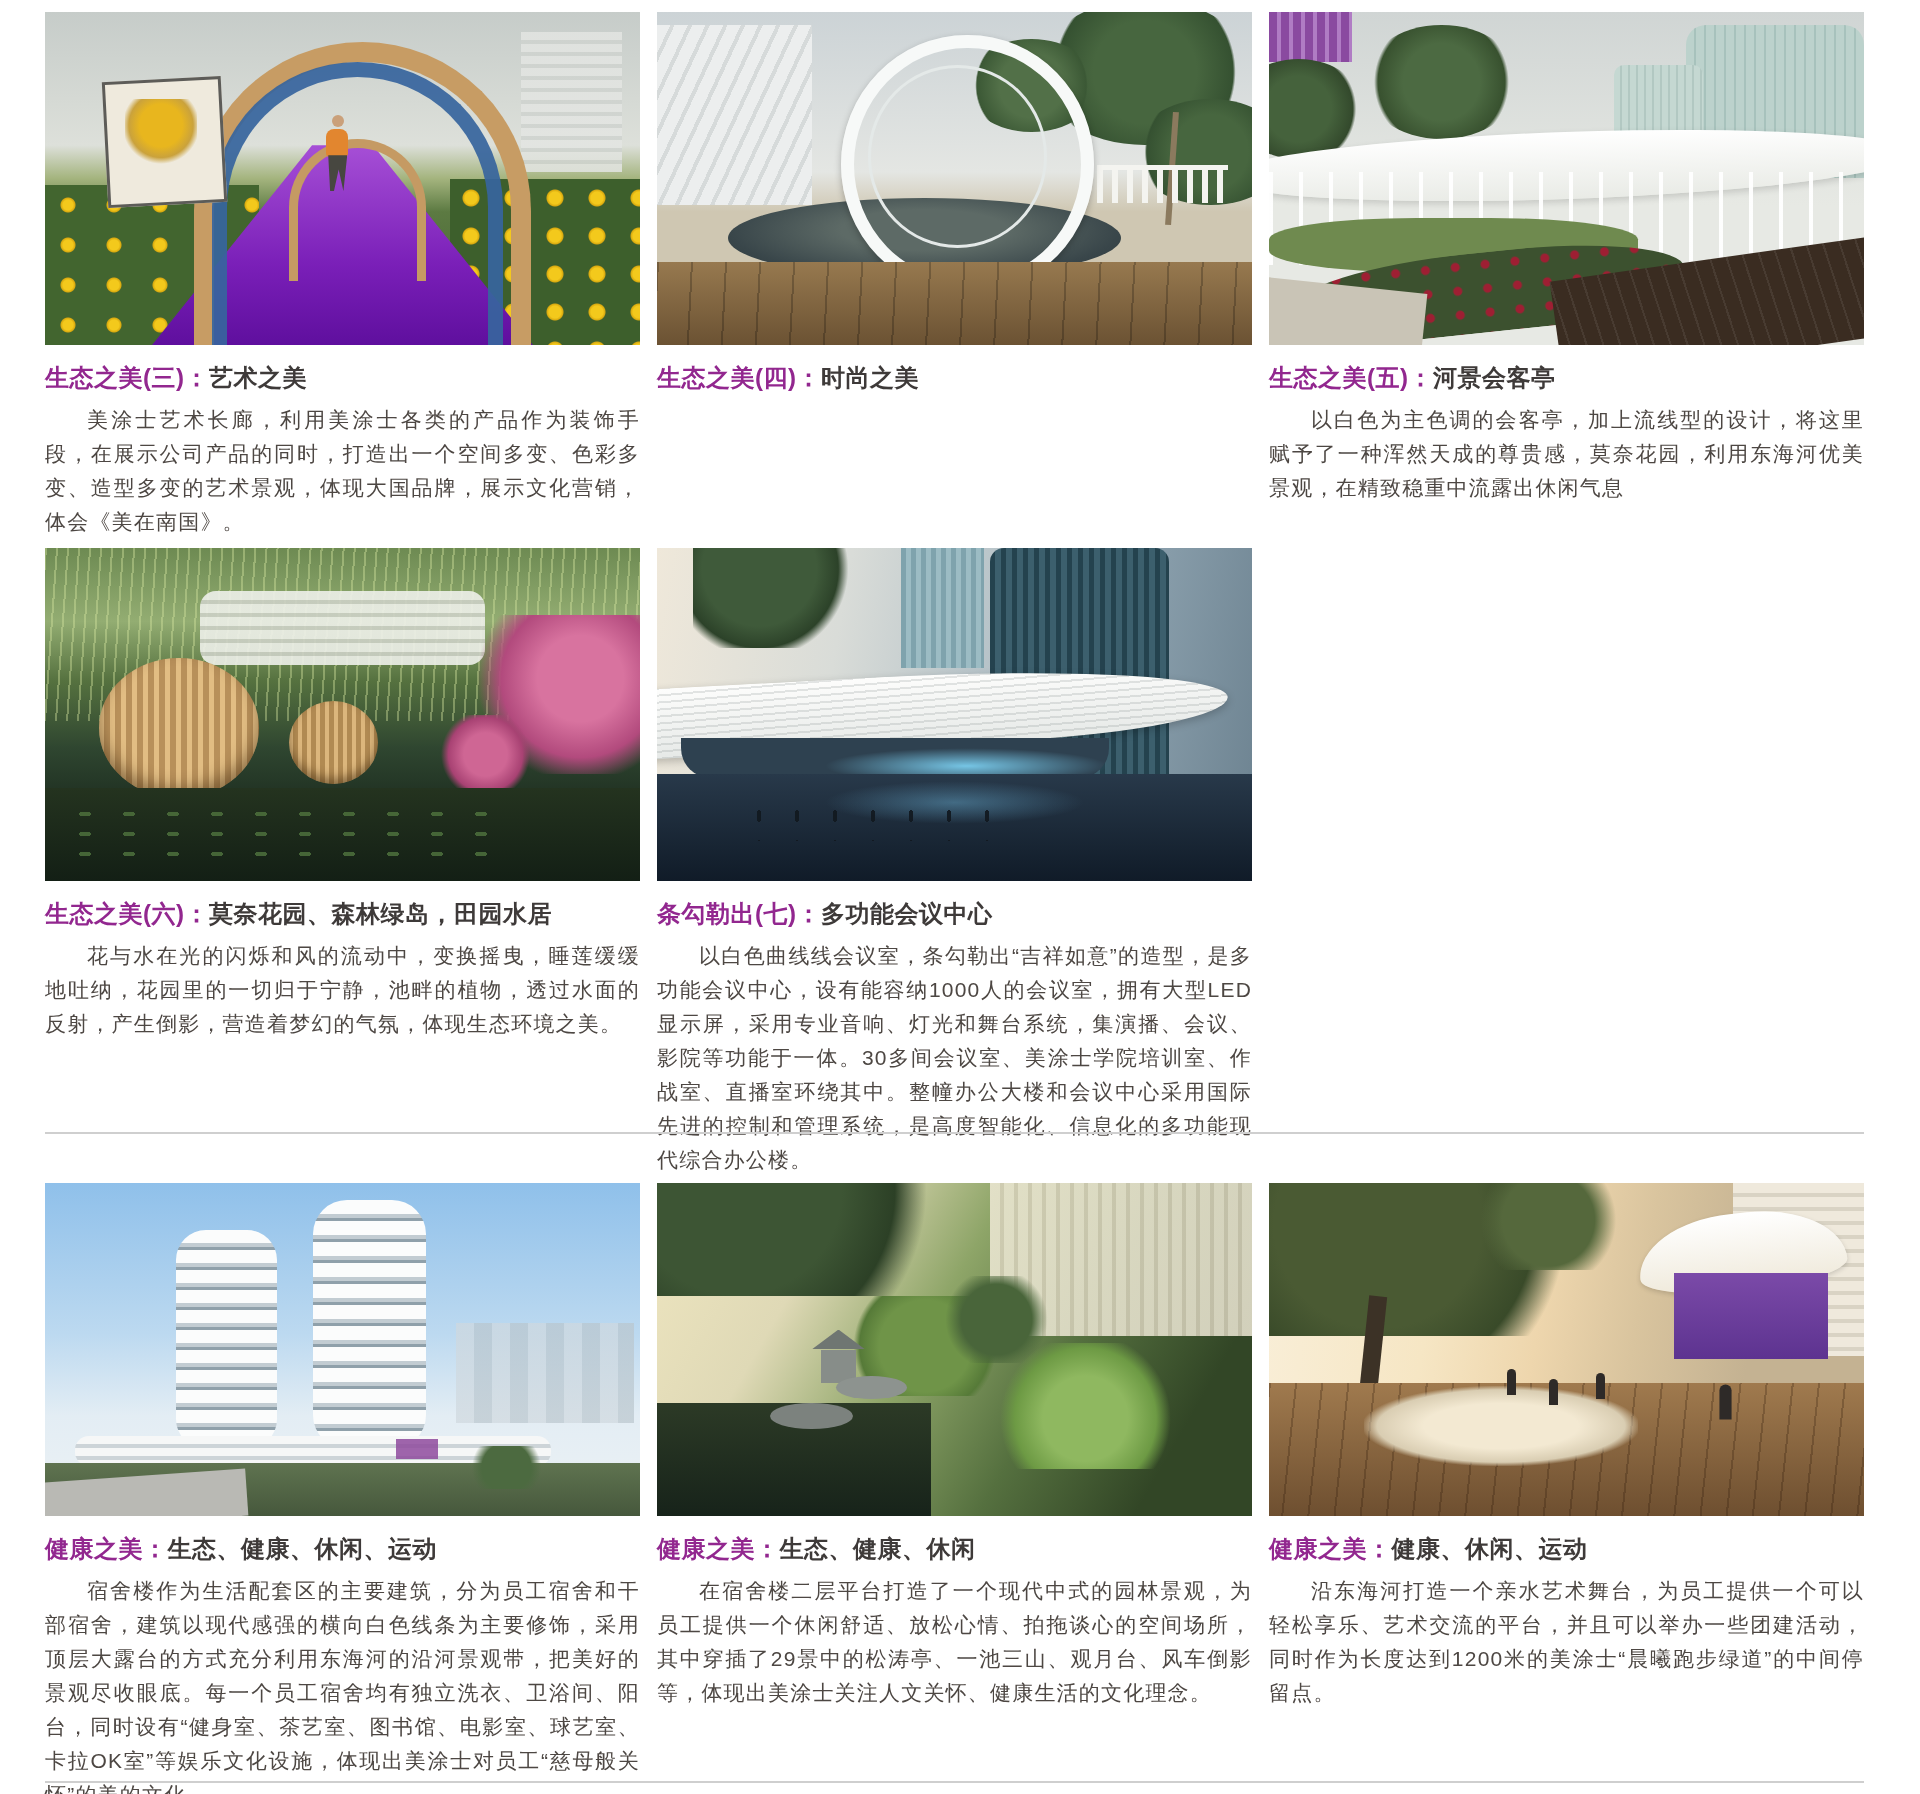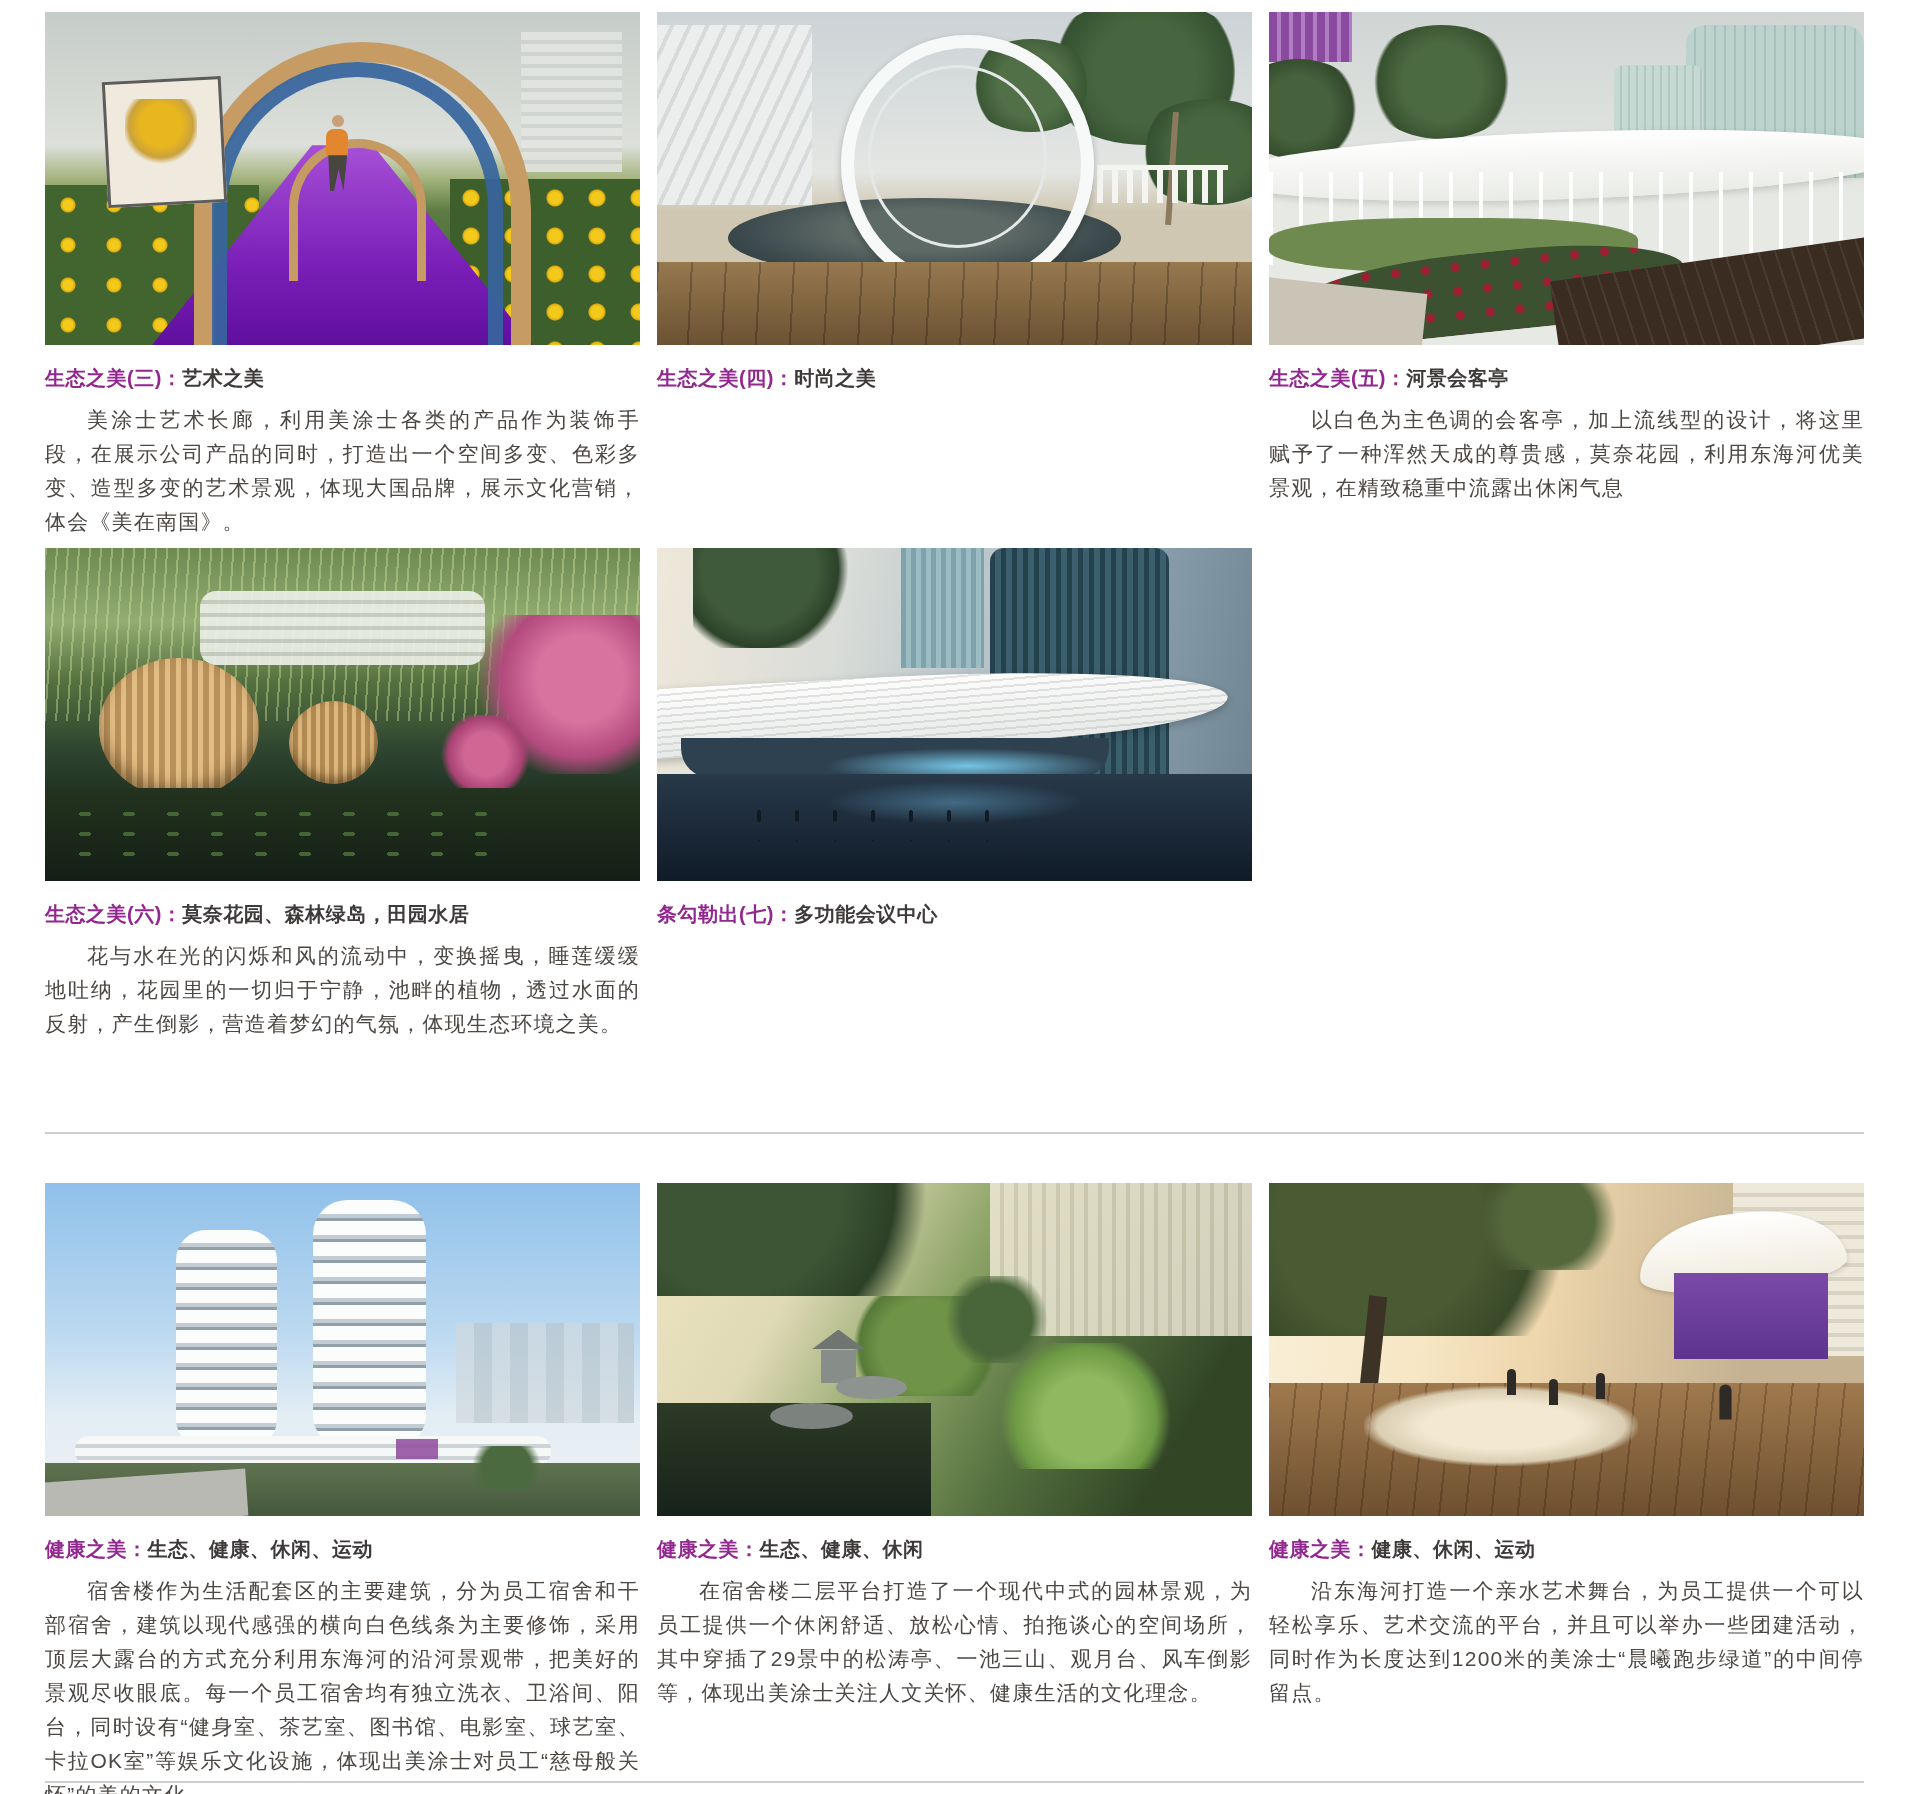--- a/index.html
+++ b/index.html
@@ -8,21 +8,21 @@
     background:#ffffff;
     font-family:"Liberation Sans","DejaVu Sans",sans-serif;
   }
   .row{position:absolute;left:45px;display:flex;gap:17px;}
   #row1{top:12px}
   #row2{top:548px}
   #row3{top:1183px}
   .card{width:595px;}
   .photo{position:relative;width:595px;height:333px;overflow:hidden;background:#dfe3e0;}
   .abs{position:absolute;}
-  .title{margin:14px 0 6px 0;font-size:20px;line-height:38px;font-weight:bold;color:#3e3a39;letter-spacing:.5px;}
+  .title{margin:14px 0 6px 0;font-size:24px;line-height:38px;font-weight:bold;color:#3e3a39;letter-spacing:.5px;}
   .hl{color:#92278f;}
   .body{margin:0;font-size:21px;line-height:34px;color:#4d4743;text-align:justify;text-indent:2em;letter-spacing:1.2px;}
   .divider{position:absolute;left:45px;width:1819px;height:2px;background:#cfcfcf;}
   #divider1{top:1132px}
   #divider2{top:1781px}
 
   
   .ph1{background:linear-gradient(180deg,#c6ccc9 0%,#dde0da 40%,#a4b47e 50%,#5c7a42 60%,#3f5c30 100%)}
   .ph1 .bldg{right:3%;top:6%;width:17%;height:42%;background:repeating-linear-gradient(180deg,#e3e5e2 0 8px,#cfd3cf 8px 12px);opacity:.85}
   .ph1 .fieldL{left:0;top:52%;width:36%;height:48%;background-color:#42652f;background-image:radial-gradient(circle,#f3c91c 5px,#d8a90f 7px,transparent 8px);background-size:46px 40px}
@@ -210,20 +210,21 @@
       <div class="abs tower2"></div>
       <div class="abs tree"></div>
       <div class="abs ribbon"></div>
       <div class="abs base"></div>
       <div class="abs glow"></div>
       <div class="abs water"></div>
       <div class="abs reflect"></div>
       <div class="abs ppl"></div>
     </div>
     <h2 class="title"><span class="hl">条勾勒出(七)：</span><span>多功能会议中心</span></h2>
+    <p class="body">以白色曲线线会议室，条勾勒出“吉祥如意”的造型，是多功能会议中心，设有能容纳1000人的会议室，拥有大型LED显示屏，采用专业音响、灯光和舞台系统，集演播、会议、影院等功能于一体。30多间会议室、美涂士学院培训室、作战室、直播室环绕其中。整幢办公大楼和会议中心采用国际先进的控制和管理系统，是高度智能化、信息化的多功能现代综合办公楼。</p>
   </article>
 
 </section>
 
 <div class="divider" id="divider1"></div>
 
 <section class="row" id="row3">
 
   <article class="card">
     <div class="photo ph6">

